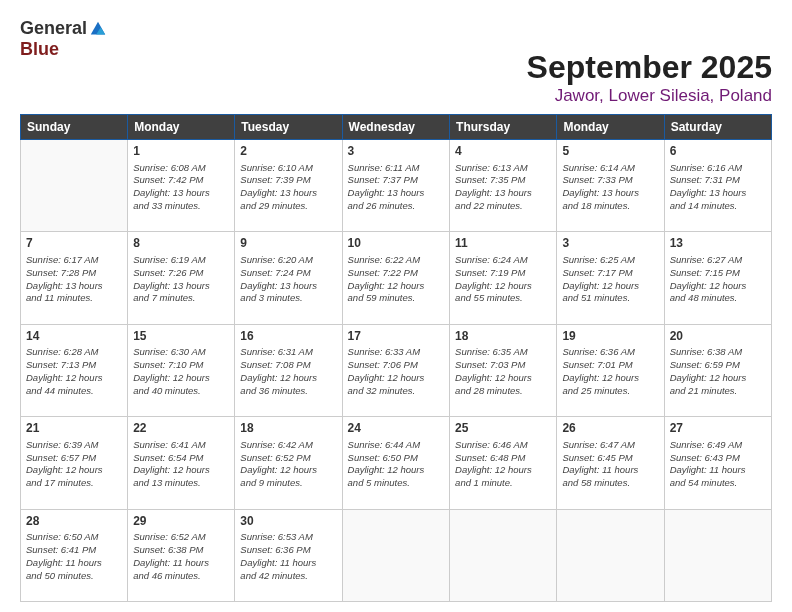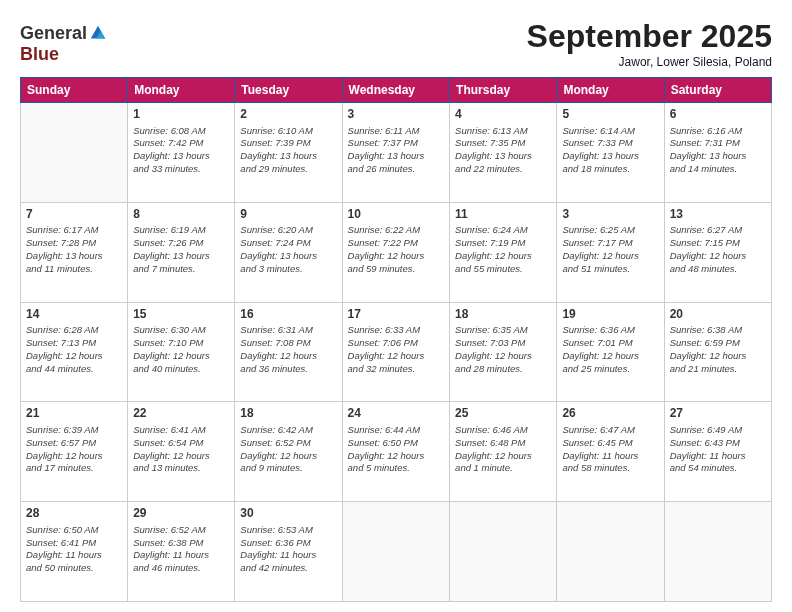--- a/index.html
+++ b/index.html
@@ -13,21 +13,21 @@
     .page {
       width: 792px;
       height: 612px;
       padding: 18px 20px 10px 20px;
       display: flex;
       flex-direction: column;
     }
     .header {
       display: flex;
       justify-content: space-between;
-      align-items: center;
+      align-items: flex-start;
       margin-bottom: 8px;
     }
     .logo {
       display: flex;
       flex-direction: column;
       align-items: flex-start;
     }
     .logo-text {
       display: flex;
       align-items: center;
@@ -42,38 +42,39 @@
       font-weight: bold;
       color: #7f1d1d;
     }
     .logo-icon {
       width: 18px;
       height: 18px;
       margin-left: 2px;
     }
     .title-section {
       text-align: right;
+      margin-top: 31px;
     }
     .month-title {
       font-size: 32px;
       font-weight: bold;
       color: #222;
     }
     .subtitle {
-      font-size: 12px;
-      color: #0f172a;
+      font-size: 17px;
+      color: #701a75;
     }
     .calendar {
       width: 100%;
       border-collapse: collapse;
       flex: 1;
       font-size: 10px;
     }
     .calendar thead th {
-      background-color: #be185d;
+      background-color: #404040;
       color: #fff;
       padding: 5px 6px;
       text-align: left;
       font-size: 12px;
       font-weight: bold;
       border: 1px solid #1a5aa0;
     }
     .calendar tbody td {
       border: 1px solid #ccc;
       vertical-align: top;

